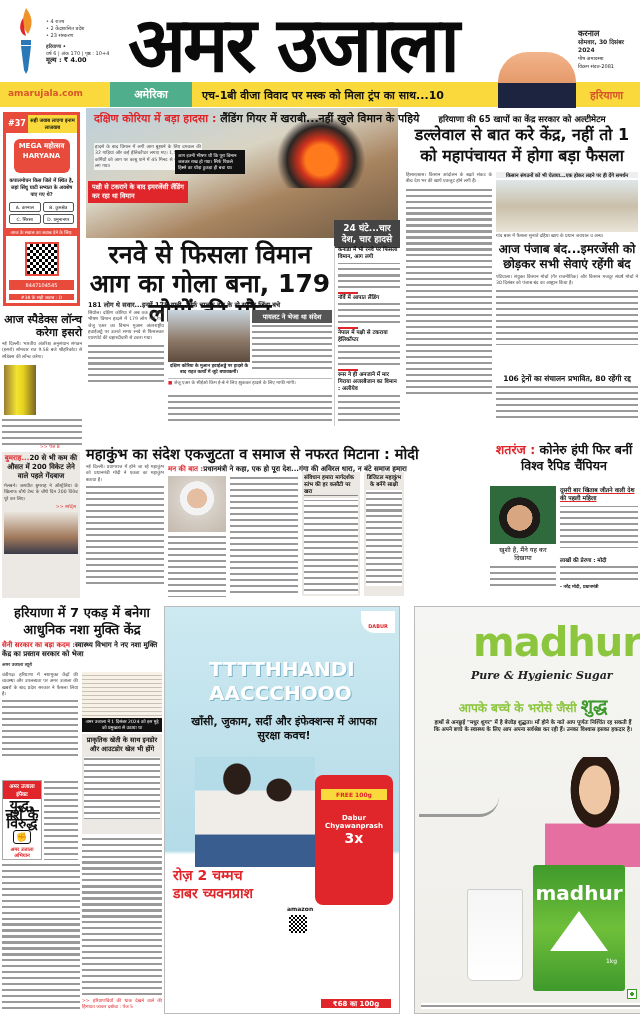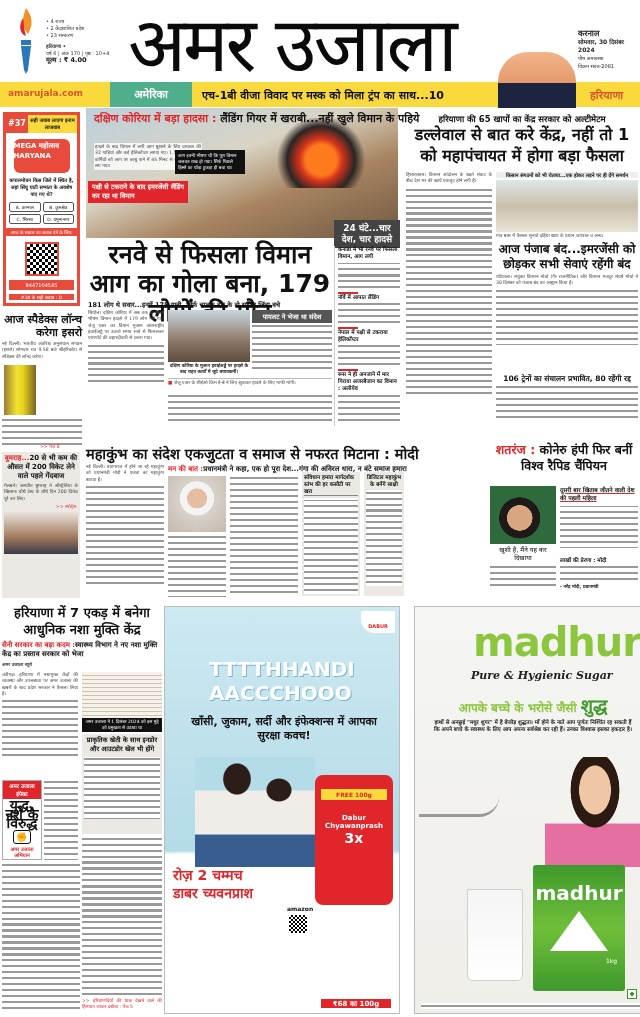--- a/index.html
+++ b/index.html
@@ -2,34 +2,34 @@
 <html><head>
 <meta charset="utf-8">
 <style>
 *{box-sizing:border-box;margin:0;padding:0}
 body{width:640px;height:1017px;background:#fff;font-family:"DejaVu Sans",sans-serif;color:#111;position:relative;overflow:hidden}
 .abs{position:absolute}
 .masthead{left:0;top:0;width:640px;height:92px}
 .torch{left:14px;top:6px;width:24px;height:70px}
 .meta{left:46px;top:18px;font-size:5px;line-height:7px;color:#333}
 .meta .price{font-size:6.5px;font-weight:bold;color:#111}
-.logo{left:128px;top:2px;font-family:"DejaVu Sans",sans-serif;font-weight:400;font-size:76px;letter-spacing:-3px;line-height:86px;color:#0a0a0a}
+.logo{left:128px;top:2px;font-family:"DejaVu Sans",sans-serif;font-weight:700;font-size:76px;letter-spacing:-3px;line-height:86px;color:#0a0a0a}
 .dateline{left:578px;top:30px;font-size:6px;line-height:8px;color:#222}
 .dateline .city{font-size:8px;font-weight:bold}
 .trump{left:498px;top:52px;width:78px;height:56px;border-radius:30px 30px 0 0;background:linear-gradient(#f2b48a,#e59a6b 55%,#1d2440 56%)}
 .strip{left:0;top:82px;width:640px;height:25px;background:#f9d93b}
 .strip .site{left:8px;top:6px;font-size:9px;font-weight:bold;color:#d8572a}
 .strip .tag{left:110px;top:0;width:82px;height:25px;background:#4fae8b;color:#fff;font-size:11px;font-weight:bold;text-align:center;line-height:25px}
 .strip .head{left:202px;top:5px;font-size:11px;font-weight:bold;color:#111}
 .strip .state{left:590px;top:5px;font-size:11px;font-weight:bold;color:#d8572a}
 .promo{left:3px;top:112px;width:77px;height:194px;background:#fff;border:3px solid #e84a3c}
 .promo .hdr{height:18px;background:#e84a3c;display:flex}
 .promo .num{width:22px;color:#fff;font-size:8px;font-weight:bold;text-align:center;line-height:18px}
 .promo .qhead{flex:1;background:#f9d93b;font-size:5px;font-weight:bold;text-align:center;padding-top:2px;line-height:7px}
-.promo .mega{margin:6px auto 0;width:56px;height:34px;background:#e84a3c;border-radius:6px;color:#fff;font-size:12px;font-weight:bold;line-height:34px}
+.promo .mega{margin:6px auto 0;width:56px;height:34px;background:#e84a3c;border-radius:6px;color:#fff;font-size:12px;font-weight:bold;text-align:center;line-height:34px}
 .promo .q{font-size:5px;font-weight:bold;text-align:center;padding:4px 3px;line-height:7px}
 .promo .opts{display:grid;grid-template-columns:1fr 1fr;gap:2px;padding:0 3px}
 .promo .opt{border:1px solid #555;font-size:4.5px;text-align:center;border-radius:2px;padding:1px}
 .promo .qr{margin:6px auto 0;width:34px;height:34px;background:repeating-conic-gradient(#000 0 25%,#fff 0 50%) 0 0/6px 6px;border:2px solid #e84a3c}
 .promo .phone{margin:4px 3px;background:#e84a3c;color:#fff;font-size:5px;padding:2px;text-align:center}
 .txt{font-size:4.6px;line-height:6.3px;color:#444;text-align:justify}
 .txt-lines{background:repeating-linear-gradient(#fff 0 1.5px,#9a9a9a 1.5px 3.5px,#fff 3.5px 6px)}
 .photo{background:#888}
 .red{color:#e0262a}
 .box-grey{background:#ece9e4}

